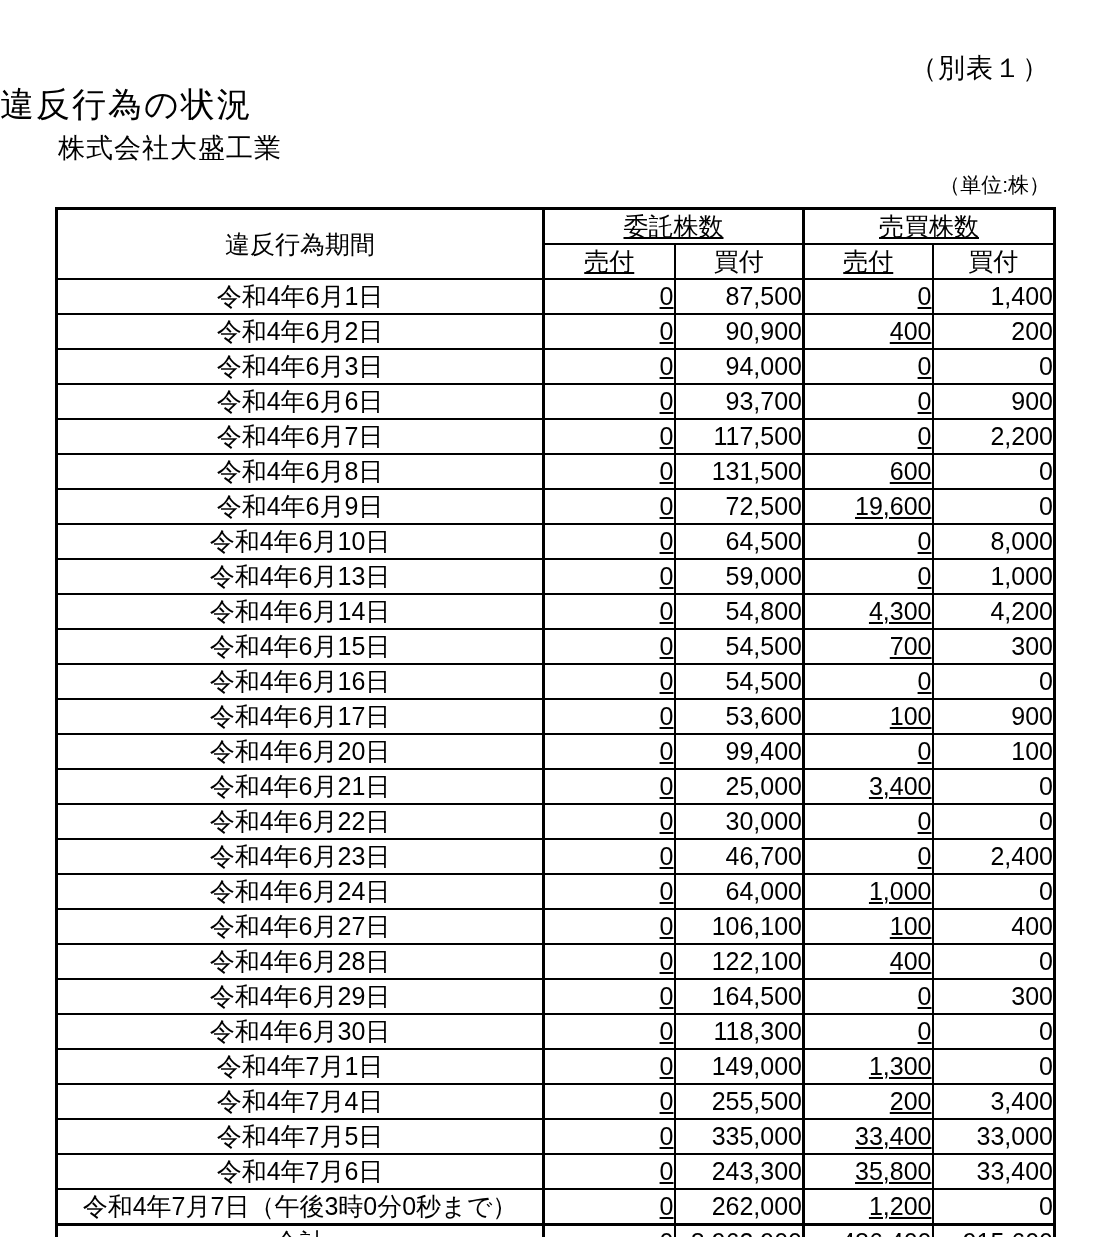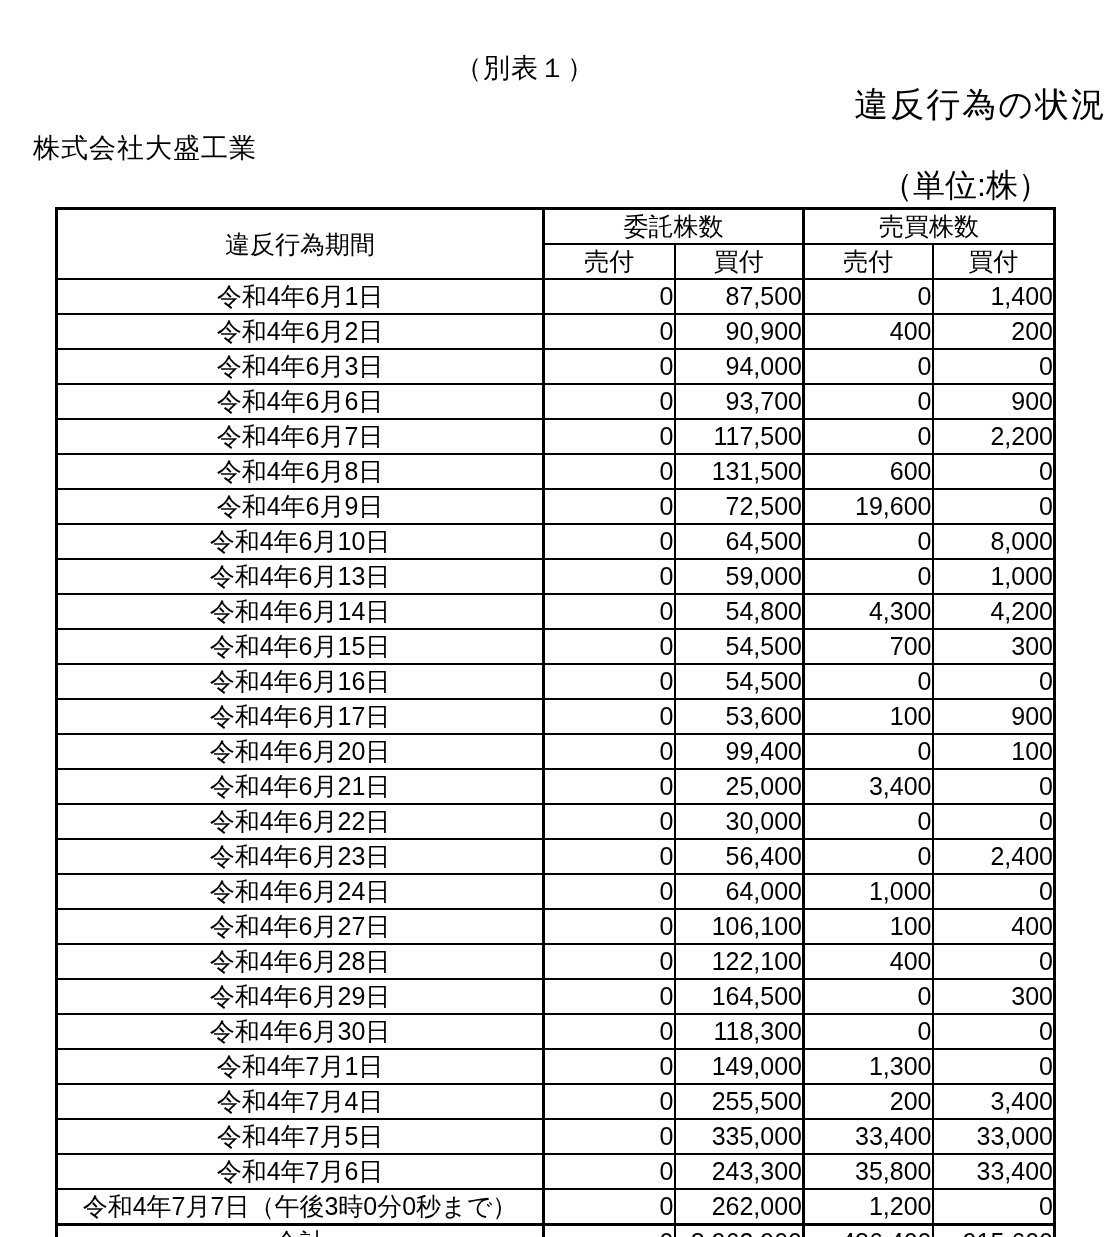--- a/index.html
+++ b/index.html
@@ -12,45 +12,45 @@
   .page {
     position: relative;
     width: 1107px;
     height: 1237px;
     background: #ffffff;
     box-sizing: border-box;
     padding-top: 50px;
     overflow: hidden;
   }
   .annex {
-    text-align: center;
+    text-align: right;
     padding-right: 57px;
     font-size: 27px;
     line-height: 36px;
     letter-spacing: 1px;
   }
   .title {
-    text-align: right;
+    text-align: left;
     font-size: 34px;
     line-height: 40px;
     margin-top: -2px;
     letter-spacing: 2px;
   }
   .company {
-    margin-left: 33px;
+    margin-left: 58px;
     font-size: 27px;
     line-height: 36px;
     margin-top: 6px;
     letter-spacing: 1px;
     font-family: Liberation Serif, serif;
   }
   .unit {
     text-align: right;
     padding-right: 57px;
-    font-size: 32px;
+    font-size: 21px;
     line-height: 30px;
     margin-top: 4px;
   }
   table.violations {
     margin: 7px 0 0 55px;
     width: 998px;
     border-collapse: collapse;
     table-layout: fixed;
     border: 3px solid #000;
     font-size: 25px;
@@ -66,21 +66,21 @@
   }
   th.h-center { text-align: center; }
   td.c-period {
     text-align: center;
     padding-left: 6px;
   }
   td.c-num {
     text-align: right;
     padding-right: 7px;
   }
-  .thickL { border-left: 3px solid #000 !important; }
+  .thickL { border-left: 3px solid #000 !important; text-decoration: underline; }
   tr.total-row th, tr.total-row td { border-top: 3px solid #000; }
   tr.total-row td.c-label { text-align: center; }
 </style>
 </head>
 <body>
 
 <div class="page">
 
   <div class="annex">（別表１）</div>
 
@@ -220,21 +220,21 @@
         <tr>
           <td class="c-period">令和4年6月22日</td>
           <td class="c-num thickL">0</td>
           <td class="c-num">30,000</td>
           <td class="c-num thickL">0</td>
           <td class="c-num">0</td>
         </tr>
         <tr>
           <td class="c-period">令和4年6月23日</td>
           <td class="c-num thickL">0</td>
-          <td class="c-num">56,400</td>
+          <td class="c-num">46,700</td>
           <td class="c-num thickL">0</td>
           <td class="c-num">2,400</td>
         </tr>
         <tr>
           <td class="c-period">令和4年6月24日</td>
           <td class="c-num thickL">0</td>
           <td class="c-num">64,000</td>
           <td class="c-num thickL">1,000</td>
           <td class="c-num">0</td>
         </tr>

